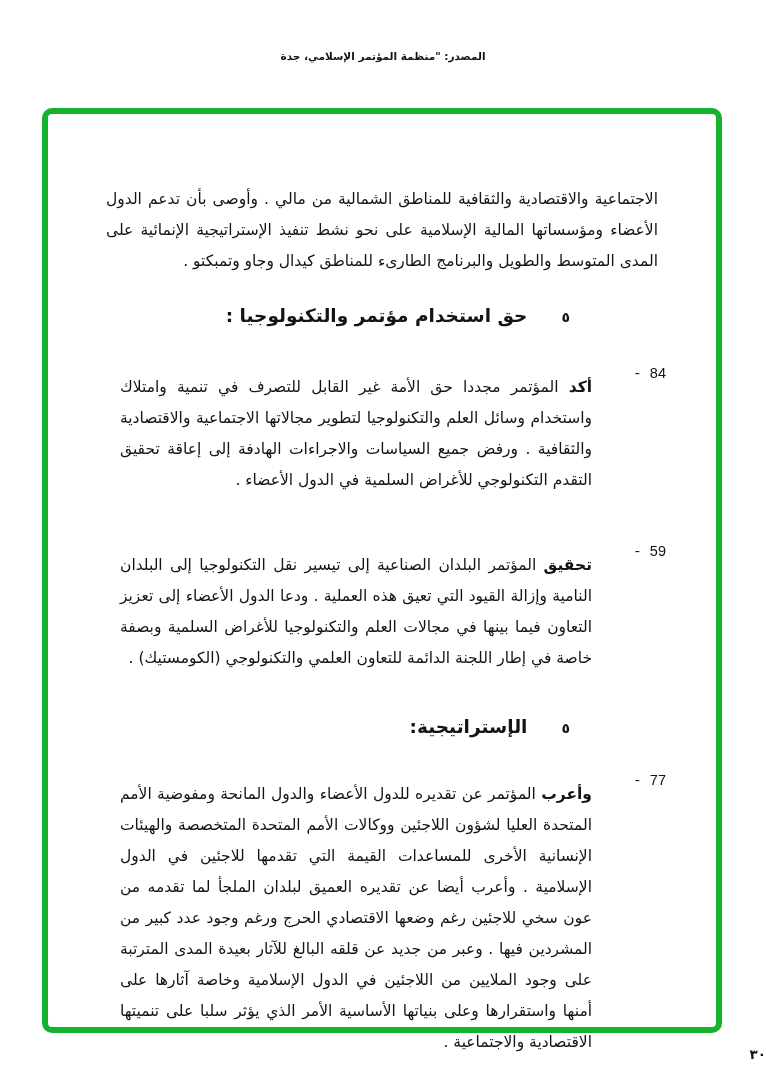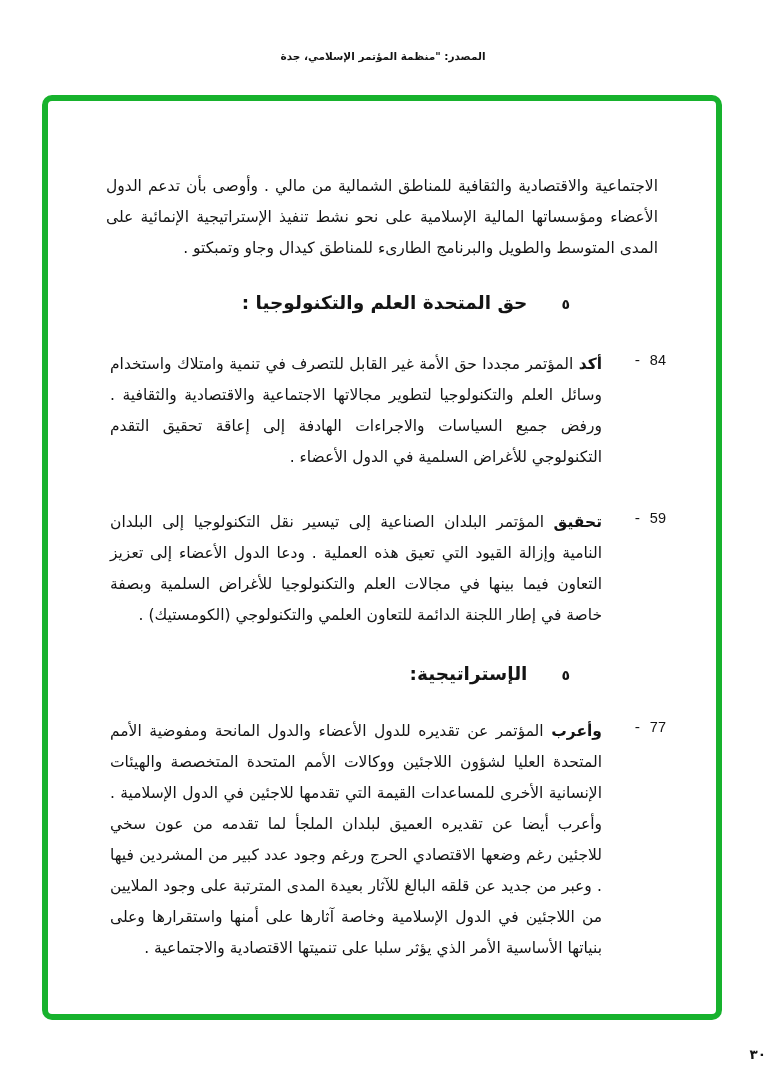--- a/index.html
+++ b/index.html
@@ -4,25 +4,25 @@
 <style>
   html,body{margin:0;padding:0;}
   body{
     width:766px;height:1084px;position:relative;background:#ffffff;
     font-family:"DejaVu Sans",sans-serif;color:#141414;direction:rtl;overflow:hidden;
   }
   .doc-header{position:absolute;top:42px;left:0;right:0;text-align:center;}
   .doc-title{font-weight:bold;font-size:13.5px;white-space:nowrap;letter-spacing:0;}
   .doc-source{font-weight:bold;font-size:10.5px;margin-top:8px;}
   .frame{
-    position:absolute;left:42px;top:95px;width:680px;height:925px;
+    position:absolute;left:42px;top:108px;width:680px;height:925px;
     box-sizing:border-box;border:6px solid #17b22d;border-radius:10px;
     padding:64px 50px 0 58px;background:#fff;
   }
-  .para{margin:4px;font-size:15.5px;line-height:31px;text-align:justify;text-align-last:right;}
+  .para{margin:14px;font-size:15.5px;line-height:31px;text-align:justify;text-align-last:right;}
   .intro{margin:6px 8px 0 0;}
   .section-heading{margin-top:26px;padding-right:96px;display:flex;align-items:baseline;gap:34px;font-weight:bold;}
   .bullet{font-size:14px;line-height:26px;}
   .heading-text{font-size:18.5px;line-height:26px;letter-spacing:.5px;}
   .item{display:flex;align-items:flex-start;}
   .item-84{margin-top:28px;}
   .item-85{margin-top:26px;}
   .item-86{margin-top:24px;}
   .marker{flex:0 0 60px;display:flex;gap:10px;font-size:14.5px;line-height:31px;color:#141414;}
   .marker .num{font-family:Liberation Sans, sans-serif;}
@@ -38,21 +38,21 @@
   <header class="doc-header">
     <div class="doc-source">المصدر: "منظمة المؤتمر الإسلامي، جدة</div>
   </header>
 
   <div class="frame" style="border-color: rgb(23, 178, 45);">
 
     <p class="para intro">الاجتماعية والاقتصادية والثقافية للمناطق الشمالية من مالي . وأوصى بأن تدعم الدول الأعضاء ومؤسساتها المالية الإسلامية على نحو نشط تنفيذ الإستراتيجية الإنمائية على المدى المتوسط والطويل والبرنامج الطارىء للمناطق كيدال وجاو وتمبكتو .</p>
 
     <div class="section-heading">
       <span class="bullet">٥</span>
-      <span class="heading-text">حق المتحدة العلم والتكنولوجيا :</span>
+      <span class="heading-text">حق استخدام مؤتمر والتكنولوجيا :</span>
     </div>
 
     <div class="item item-84">
       <span class="marker">
         <span class="num">84</span>
         <span class="dash">-</span>
       </span>
       <p class="para"><span class="lead">أكد</span><span> المؤتمر مجددا حق الأمة غير القابل للتصرف في تنمية وامتلاك واستخدام وسائل العلم والتكنولوجيا لتطوير مجالاتها الاجتماعية والاقتصادية والثقافية . ورفض جميع السياسات والاجراءات الهادفة إلى إعاقة تحقيق التقدم التكنولوجي للأغراض السلمية في الدول الأعضاء .</span></p>
     </div>
 

